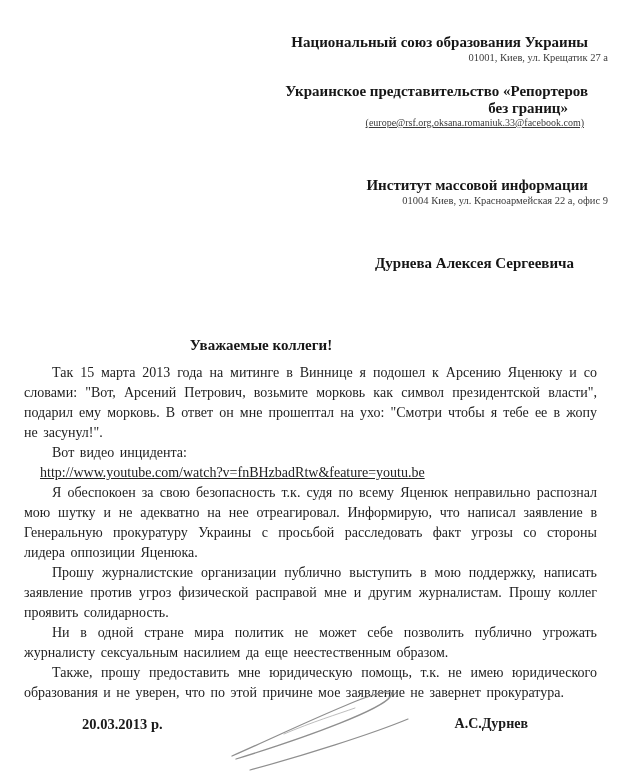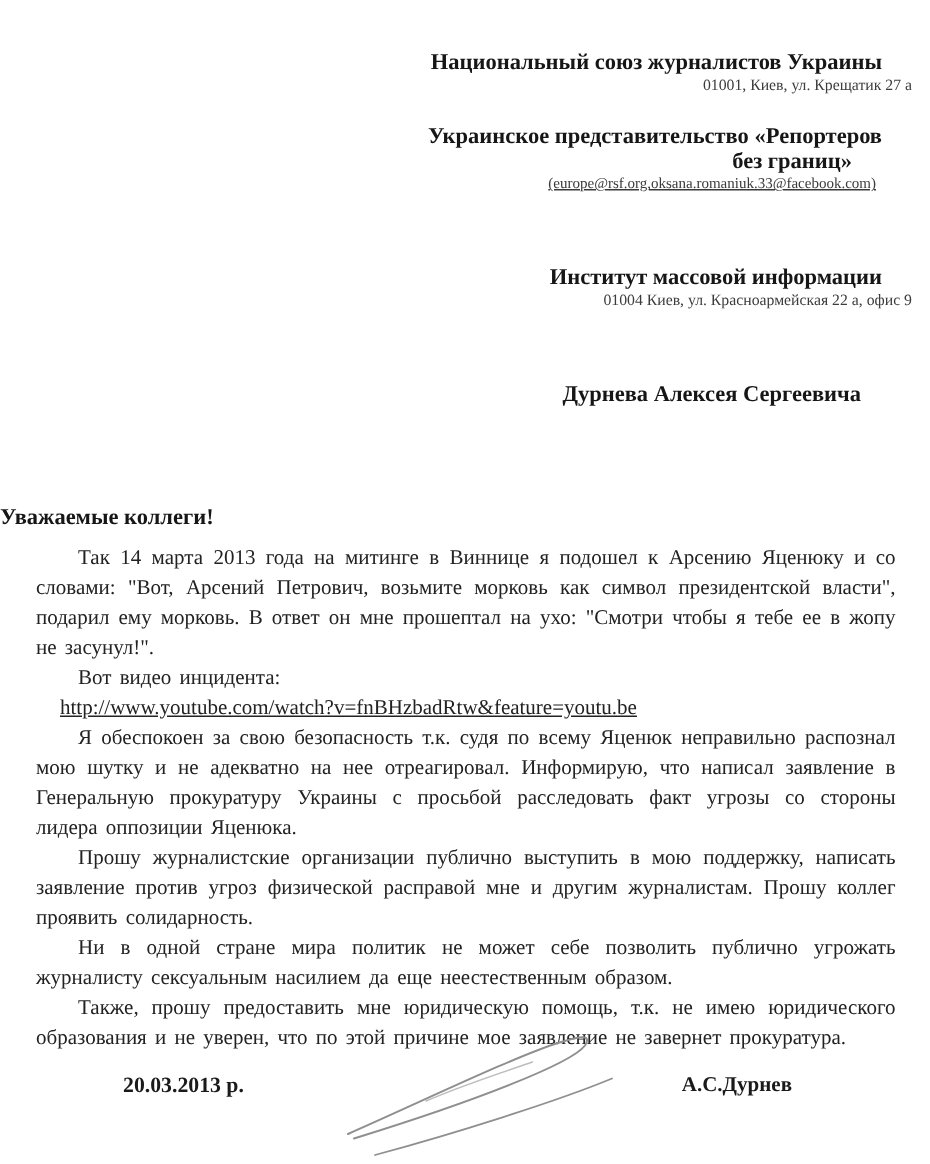--- a/index.html
+++ b/index.html
@@ -49,20 +49,21 @@
     font-size:15px;
     line-height:17px;
     padding-right:36px;
     color:#161616;
     margin-top:48px;
   }
   
   .salutation-row{
     margin-top:64px;
     margin-right:98px;
+    text-align:center;
   }
   .salutation{
     font-weight:bold;
     font-size:15px;
     color:#161616;
   }
   
   .letter-body{
     margin:9px 23px 0 24px;
     font-size:14px;
@@ -105,21 +106,21 @@
     top:682px;
   }
 </style>
 </head>
 <body>
 
 <div class="page">
 
   <header class="addr-block">
     <div class="org o1">
-      <div class="org-name">Национальный союз журналистов Украины</div>
+      <div class="org-name">Национальный союз образования Украины</div>
       <div class="org-addr">01001, Киев, ул. Крещатик 27 а</div>
     </div>
 
     <div class="org o2">
       <div class="org-name">Украинское представительство «Репортеров</div>
       <div class="org-name pr">без границ»</div>
       <div class="org-contacts">(europe@rsf.org,oksana.romaniuk.33@facebook.com)</div>
     </div>
 
     <div class="org o3">
@@ -128,21 +129,21 @@
     </div>
 
     <div class="sender">Дурнева Алексея Сергеевича</div>
   </header>
 
   <div class="salutation-row">
     <span class="salutation">Уважаемые коллеги!</span>
   </div>
 
   <main class="letter-body">
-    <p>Так 14 марта 2013 года на митинге в Виннице я подошел к Арсению Яценюку и со словами: "Вот, Арсений Петрович, возьмите морковь как символ президентской власти", подарил ему морковь. В ответ он мне прошептал на ухо: "Смотри чтобы я тебе ее в жопу не засунул!".</p>
+    <p>Так 15 марта 2013 года на митинге в Виннице я подошел к Арсению Яценюку и со словами: "Вот, Арсений Петрович, возьмите морковь как символ президентской власти", подарил ему морковь. В ответ он мне прошептал на ухо: "Смотри чтобы я тебе ее в жопу не засунул!".</p>
     <p>Вот видео инцидента:</p>
     <p class="link-line"><a class="url" href="#">http://www.youtube.com/watch?v=fnBHzbadRtw&amp;feature=youtu.be</a></p>
     <p>Я обеспокоен за свою безопасность т.к. судя по всему Яценюк неправильно распознал мою шутку и не адекватно на нее отреагировал. Информирую, что написал заявление в Генеральную прокуратуру Украины с просьбой расследовать факт угрозы со стороны лидера оппозиции Яценюка.</p>
     <p>Прошу журналистские организации публично выступить в мою поддержку, написать заявление против угроз физической расправой мне и другим журналистам. Прошу коллег проявить солидарность.</p>
     <p>Ни в одной стране мира политик не может себе позволить публично угрожать журналисту сексуальным насилием да еще неестественным образом.</p>
     <p>Также, прошу предоставить мне юридическую помощь, т.к. не имею юридического образования и не уверен, что по этой причине мое заявление не завернет прокуратура.</p>
   </main>
 
   <svg class="signature" width="200" height="92" viewBox="0 0 200 92" aria-hidden="true">
     <path d="M 10 74 C 60 52, 122 22, 151 13 C 164 9, 173 7, 168 15 C 159 27, 95 52, 14 77" fill="none" stroke="#8f8f8f" stroke-width="1.3" stroke-linecap="round"></path>

